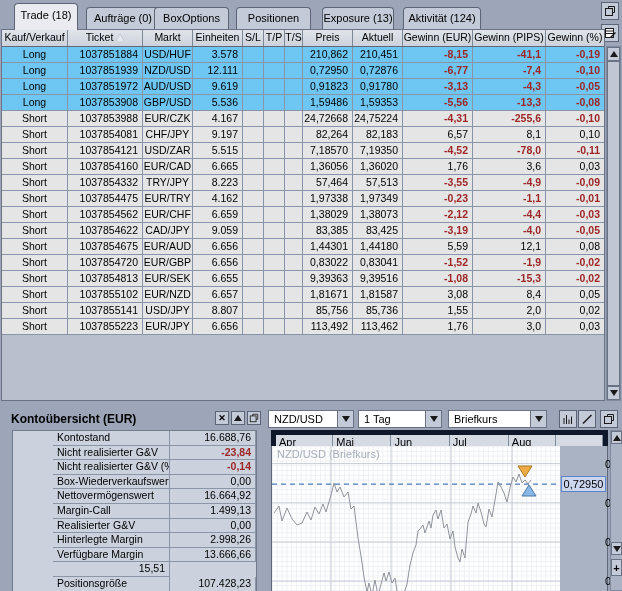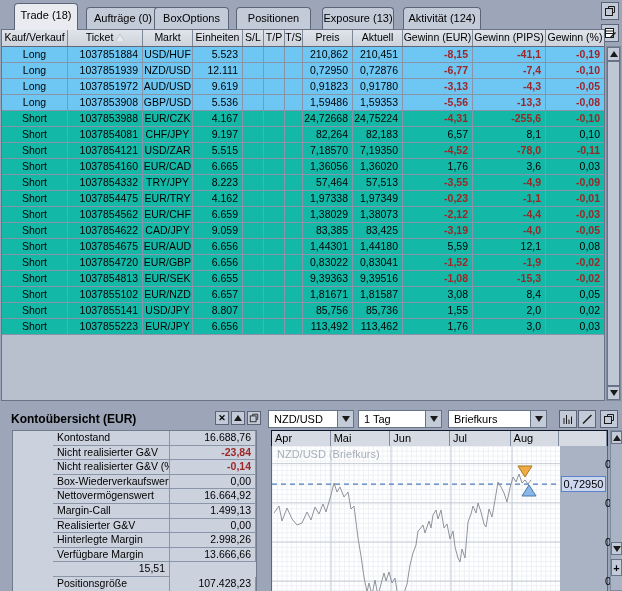--- a/index.html
+++ b/index.html
@@ -32,21 +32,21 @@
     font-size:10.5px;white-space:nowrap;overflow:hidden;position:relative;
   }
   .sort-glyph{
     display:inline-block;width:0;height:0;margin-left:3px;
     border-left:4px solid transparent;border-right:4px solid transparent;
     border-bottom:7px solid #e6eaf0;filter:drop-shadow(0 0 0.5px #555);
     vertical-align:baseline;
   }
   .trow{display:grid;height:16px;box-sizing:border-box;}
   .trow.long{background:#6ec6f3;}
-  .trow.short{background:#14b8a6;}
+  .trow.short{background:#e5e5e5;}
   .cell{
     box-sizing:border-box;border-right:1px solid #8794aa;border-bottom:1px solid #8794aa;
     font-size:10.5px;line-height:15px;white-space:nowrap;overflow:hidden;
   }
   .al-c{text-align:center;}
   .al-r{text-align:right;padding-right:4px;}
   .neg{color:#9e2626;font-weight:bold;}
   
   .sb{position:absolute;box-sizing:border-box;background:#a9b3c3;border:1px solid #7e8b9f;}
   .sb-btn{
@@ -86,21 +86,21 @@
   .combo .arrow{
     width:16px;box-sizing:border-box;background:#c4cbd8;border-left:1px solid #6a7386;
     display:flex;align-items:center;justify-content:center;
   }
   .icon-btn{
     position:absolute;top:2px;width:18px;height:18px;box-sizing:border-box;
     background:#c4cbd8;border:1px solid #5c6578;display:flex;align-items:center;justify-content:center;
   }
   #month-row{
     position:absolute;left:9px;top:22px;width:337px;height:24px;box-sizing:border-box;
-    background:#d6dae3;border:1px solid #0f172a;display:flex;
+    background:#d6dae3;border:5px solid #0f172a;display:flex;
   }
   .mcell{box-sizing:border-box;border-right:1px solid #7e8b9f;font-size:11px;line-height:14px;padding-left:3px;overflow:hidden;}
   #plot{
     position:absolute;left:9px;top:38px;width:289px;height:145px;box-sizing:border-box;
     background:#fff;border-left:1px solid #5f6878;overflow:hidden;
     background-image:linear-gradient(#edf0f5 1px, transparent 1px),linear-gradient(90deg,#edf0f5 1px, transparent 1px);
     background-size:4.8px 4.8px;
   }
   #plot svg{position:absolute;left:0;top:0;}
   #chart-watermark{position:absolute;left:5px;top:2px;color:#a7aeb8;font-size:11px;white-space:nowrap;}
@@ -153,21 +153,21 @@
       <div class="th">Aktuell</div>
       <div class="th">Gewinn (EUR)</div>
       <div class="th">Gewinn (PIPS)</div>
       <div class="th">Gewinn (%)</div>
     </div>
   <div id="tbody">
       <div class="trow long" style="grid-template-columns: 66px 75px 50px 50px 21px 21px 18px 50px 50px 70px 73px 59px;">
         <div class="cell al-c">Long</div>
         <div class="cell al-r">1037851884</div>
         <div class="cell al-c">USD/HUF</div>
-        <div class="cell al-r">5.523</div>
+        <div class="cell al-r">3.578</div>
         <div class="cell al-c"></div>
         <div class="cell al-c"></div>
         <div class="cell al-c"></div>
         <div class="cell al-r">210,862</div>
         <div class="cell al-r">210,451</div>
         <div class="cell al-r neg">-8,15</div>
         <div class="cell al-r neg">-41,1</div>
         <div class="cell al-r neg">-0,19</div>
       </div>
       <div class="trow long" style="grid-template-columns: 66px 75px 50px 50px 21px 21px 18px 50px 50px 70px 73px 59px;">

